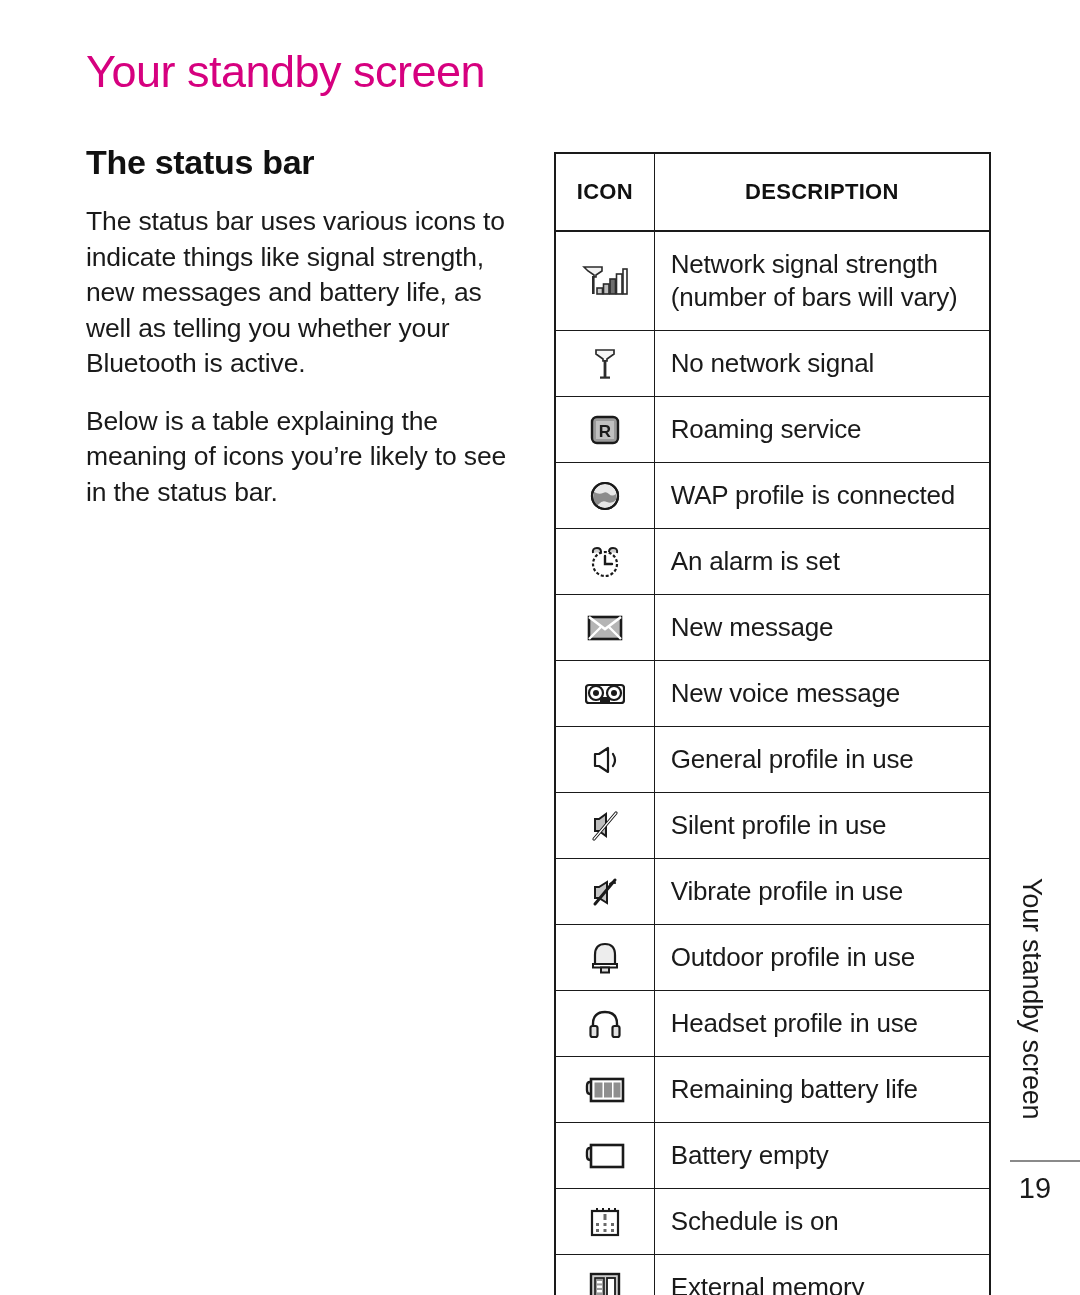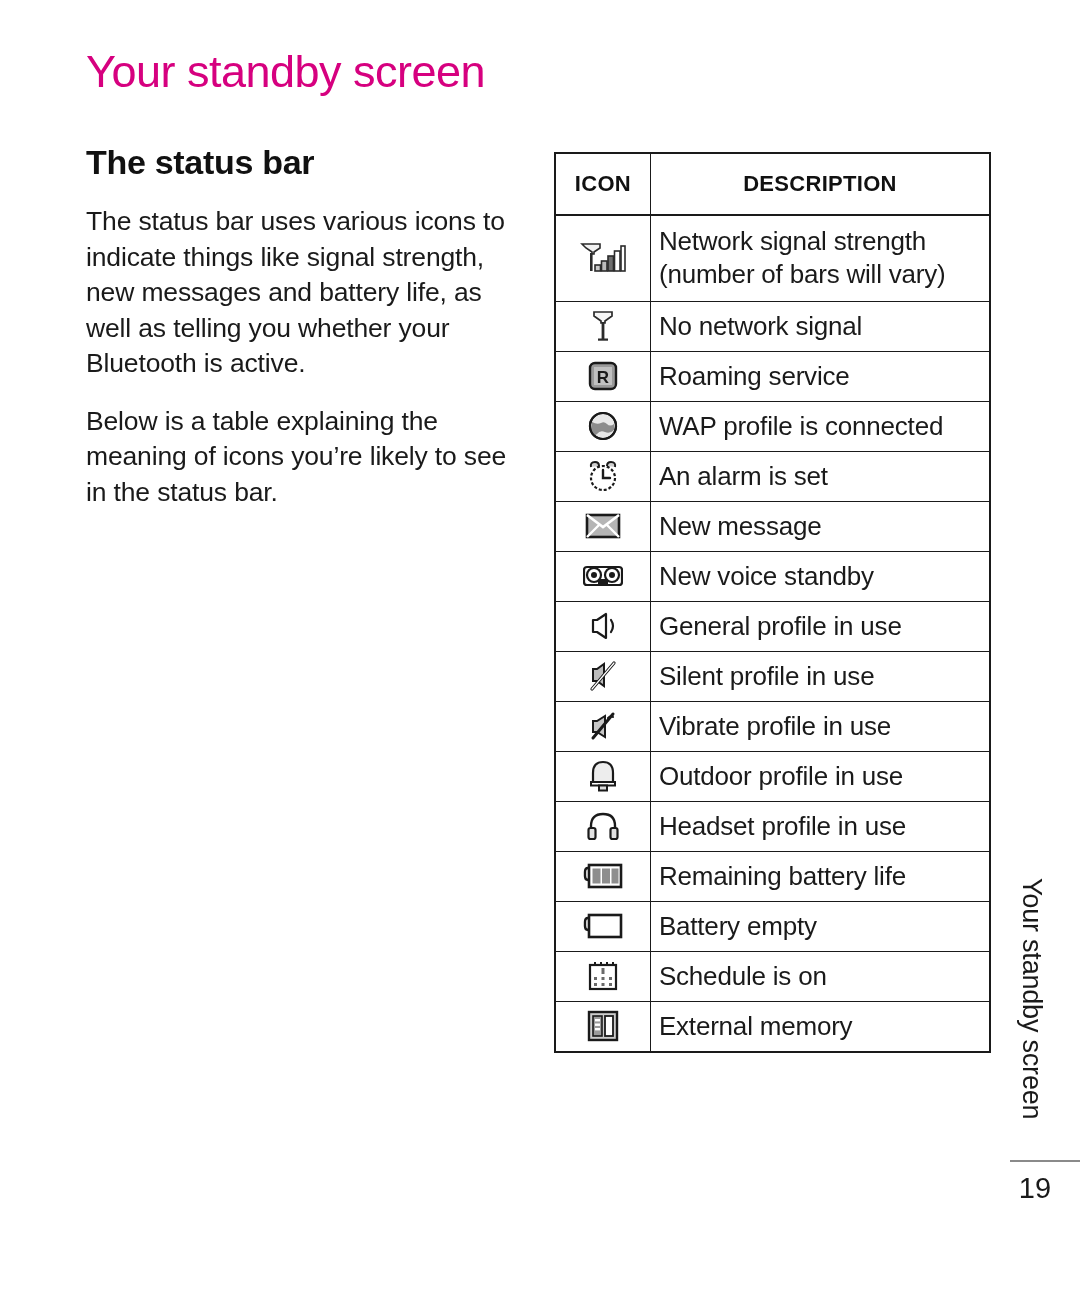--- a/index.html
+++ b/index.html
@@ -52,21 +52,21 @@
     position: absolute;
     left: 554px;
     top: 152px;
     width: 437px;
     border-collapse: collapse;
     border: 2.5px solid #1a1a1a;
     background: #ffffff;
   }
   #icon-table th, #icon-table td {
     border: 1.5px solid #1a1a1a;
-    padding: 8px;
+    padding: 16px;
   }
   #icon-table thead th {
     border-bottom: 2.5px solid #1a1a1a;
     height: 44px;
     font-size: 22px;
     font-weight: bold;
     letter-spacing: 0.3px;
     color: #111;
     text-align: center;
     background: #ffffff;
@@ -260,21 +260,21 @@
             <rect x="1" y="3" width="38" height="18" rx="3" fill="#ffffff" stroke="#1a1a1a" stroke-width="2.2"></rect>
             <circle cx="11" cy="11" r="7" fill="#ffffff" stroke="#1a1a1a" stroke-width="2.2"></circle>
             <circle cx="29" cy="11" r="7" fill="#ffffff" stroke="#1a1a1a" stroke-width="2.2"></circle>
             <circle cx="11" cy="11" r="3" fill="#1a1a1a"></circle>
             <circle cx="29" cy="11" r="3" fill="#1a1a1a"></circle>
             <rect x="15" y="15" width="10" height="5" fill="#1a1a1a"></rect>
           </svg>
         </span>
       </td>
       <td class="desc-cell">
-        <span class="desc-line">New voice standby</span>
+        <span class="desc-line">New voice message</span>
       </td>
     </tr>
 
     <tr>
       <td class="icon-cell">
         <span class="ic">
           <svg width="28" height="30" viewBox="0 0 28 30">
             <path d="M17 3 L17 27 L8 21 L4 21 L4 9 L8 9 Z" fill="#ffffff" stroke="#1a1a1a" stroke-width="2.2" stroke-linejoin="round"></path>
             <path d="M22 9 q4 6 0 12" fill="none" stroke="#1a1a1a" stroke-width="2.2" stroke-linecap="round"></path>
           </svg>

